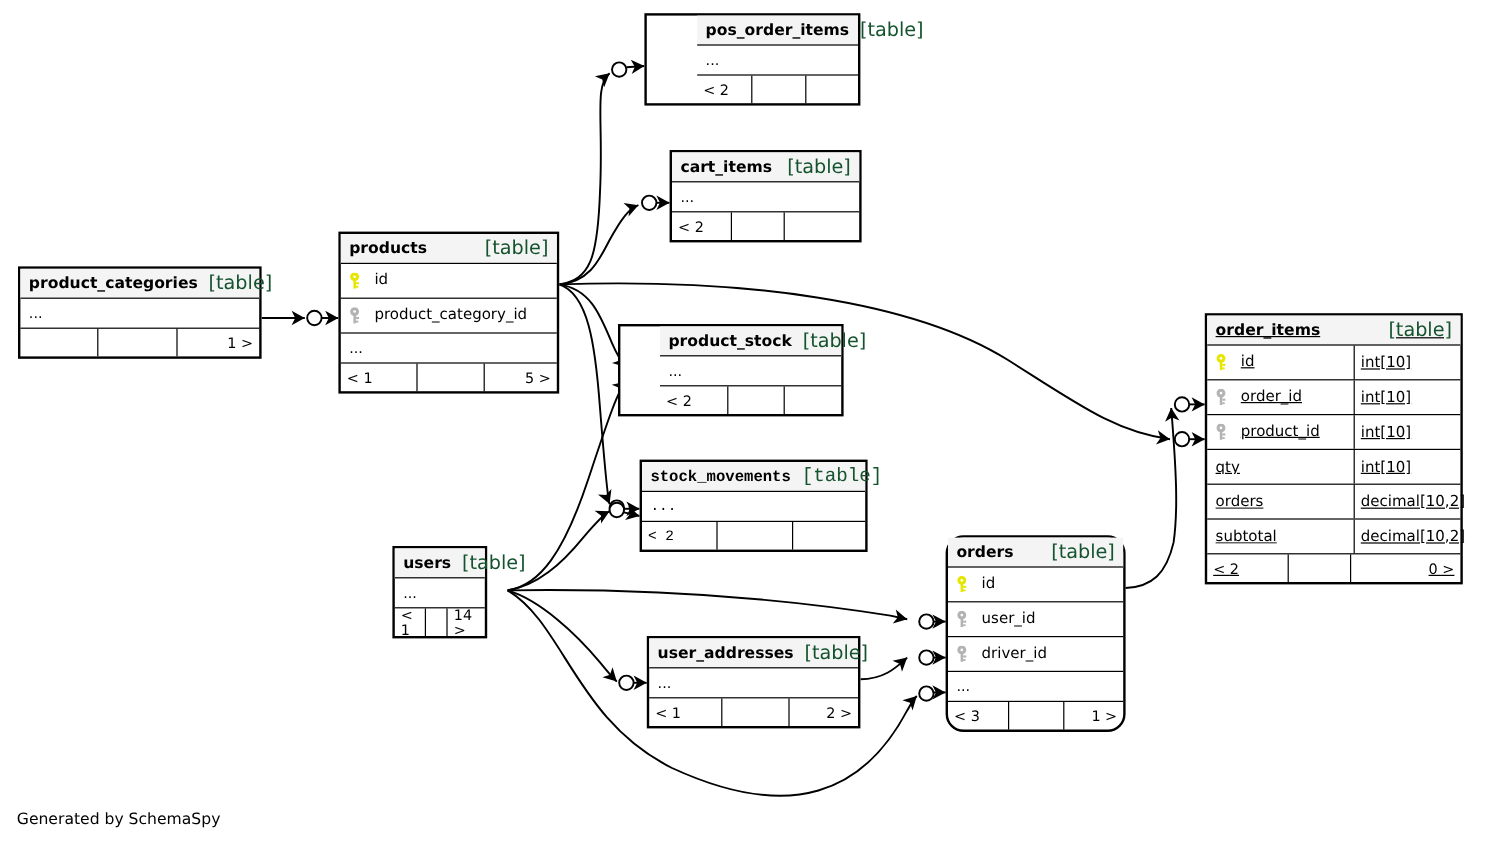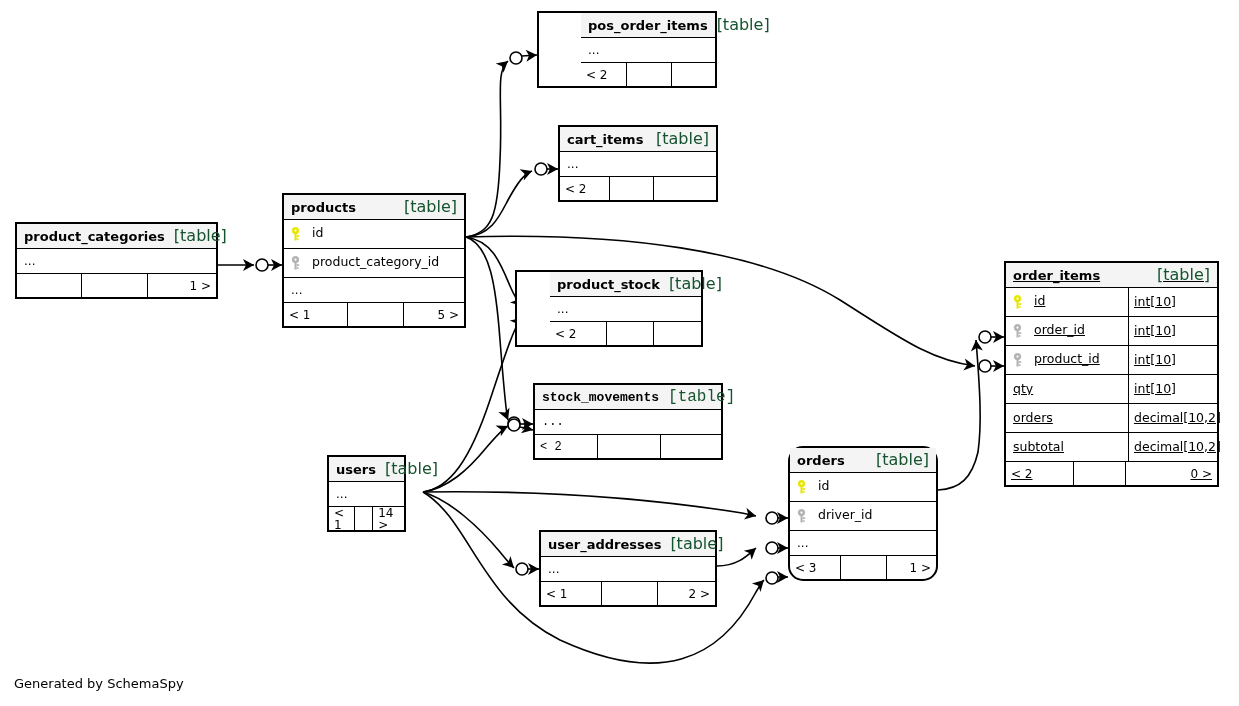--- a/index.html
+++ b/index.html
@@ -344,20 +344,34 @@
           <span class="col-name">
             <span class="keyicon">
               <svg width="13" height="14" viewBox="0 0 13 14">
                 <circle cx="4.5" cy="3.6" r="3.2" fill="#b3b3b3" stroke="#b3b3b3"></circle>
                 <circle cx="4.5" cy="3.6" r="1.1" fill="#ffffff"></circle>
                 <rect x="3.5" y="5.5" width="2.1" height="8" fill="#b3b3b3"></rect>
                 <rect x="5.6" y="8.2" width="2.6" height="1.7" fill="#b3b3b3"></rect>
                 <rect x="5.6" y="11.2" width="2.0" height="1.6" fill="#b3b3b3"></rect>
               </svg>
             </span>
+            <span>user_id</span>
+          </span>
+        </div>
+        <div class="tbl-row">
+          <span class="col-name">
+            <span class="keyicon">
+              <svg width="13" height="14" viewBox="0 0 13 14">
+                <circle cx="4.5" cy="3.6" r="3.2" fill="#b3b3b3" stroke="#b3b3b3"></circle>
+                <circle cx="4.5" cy="3.6" r="1.1" fill="#ffffff"></circle>
+                <rect x="3.5" y="5.5" width="2.1" height="8" fill="#b3b3b3"></rect>
+                <rect x="5.6" y="8.2" width="2.6" height="1.7" fill="#b3b3b3"></rect>
+                <rect x="5.6" y="11.2" width="2.0" height="1.6" fill="#b3b3b3"></rect>
+              </svg>
+            </span>
             <span>driver_id</span>
           </span>
         </div>
         <div class="tbl-row dots">...</div>
         <div class="tbl-foot">
           <span class="foot-cell foot-left" style="width:52px">&lt; 3</span>
           <span class="foot-cell foot-left" style="width:48px"></span>
           <span class="foot-cell foot-right" style="width:50px">1 &gt;</span>
         </div>
       </div>

